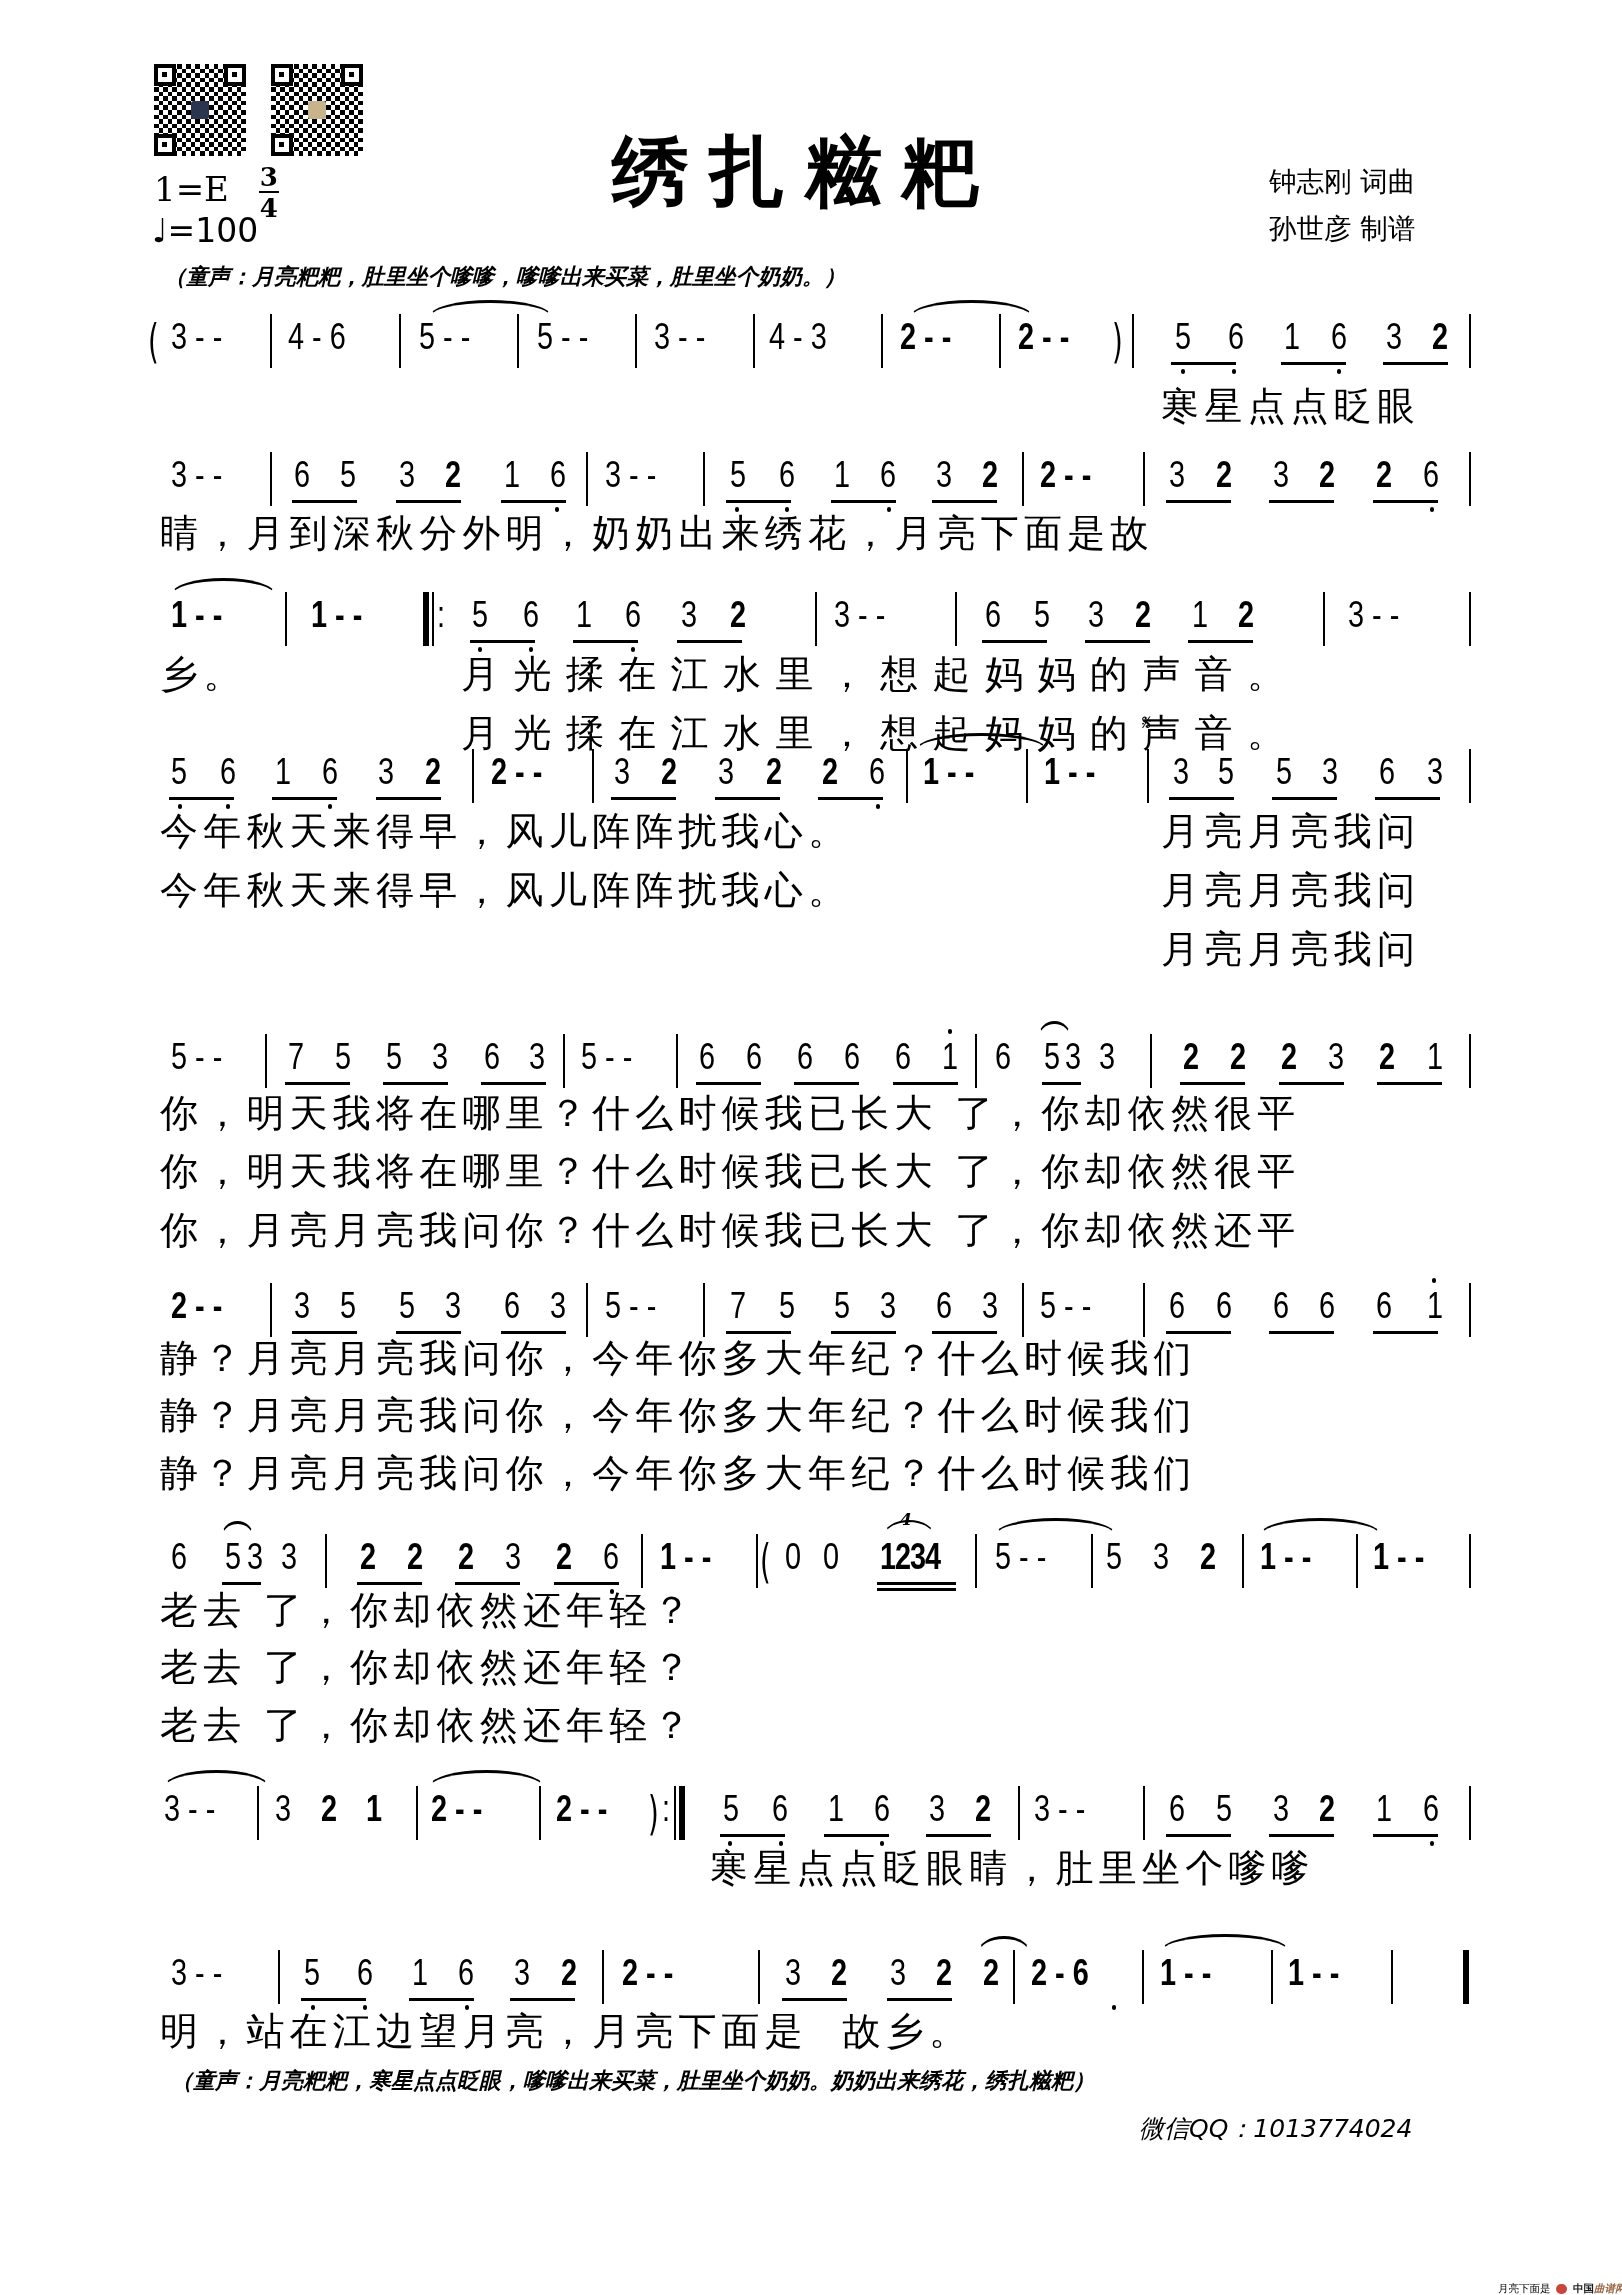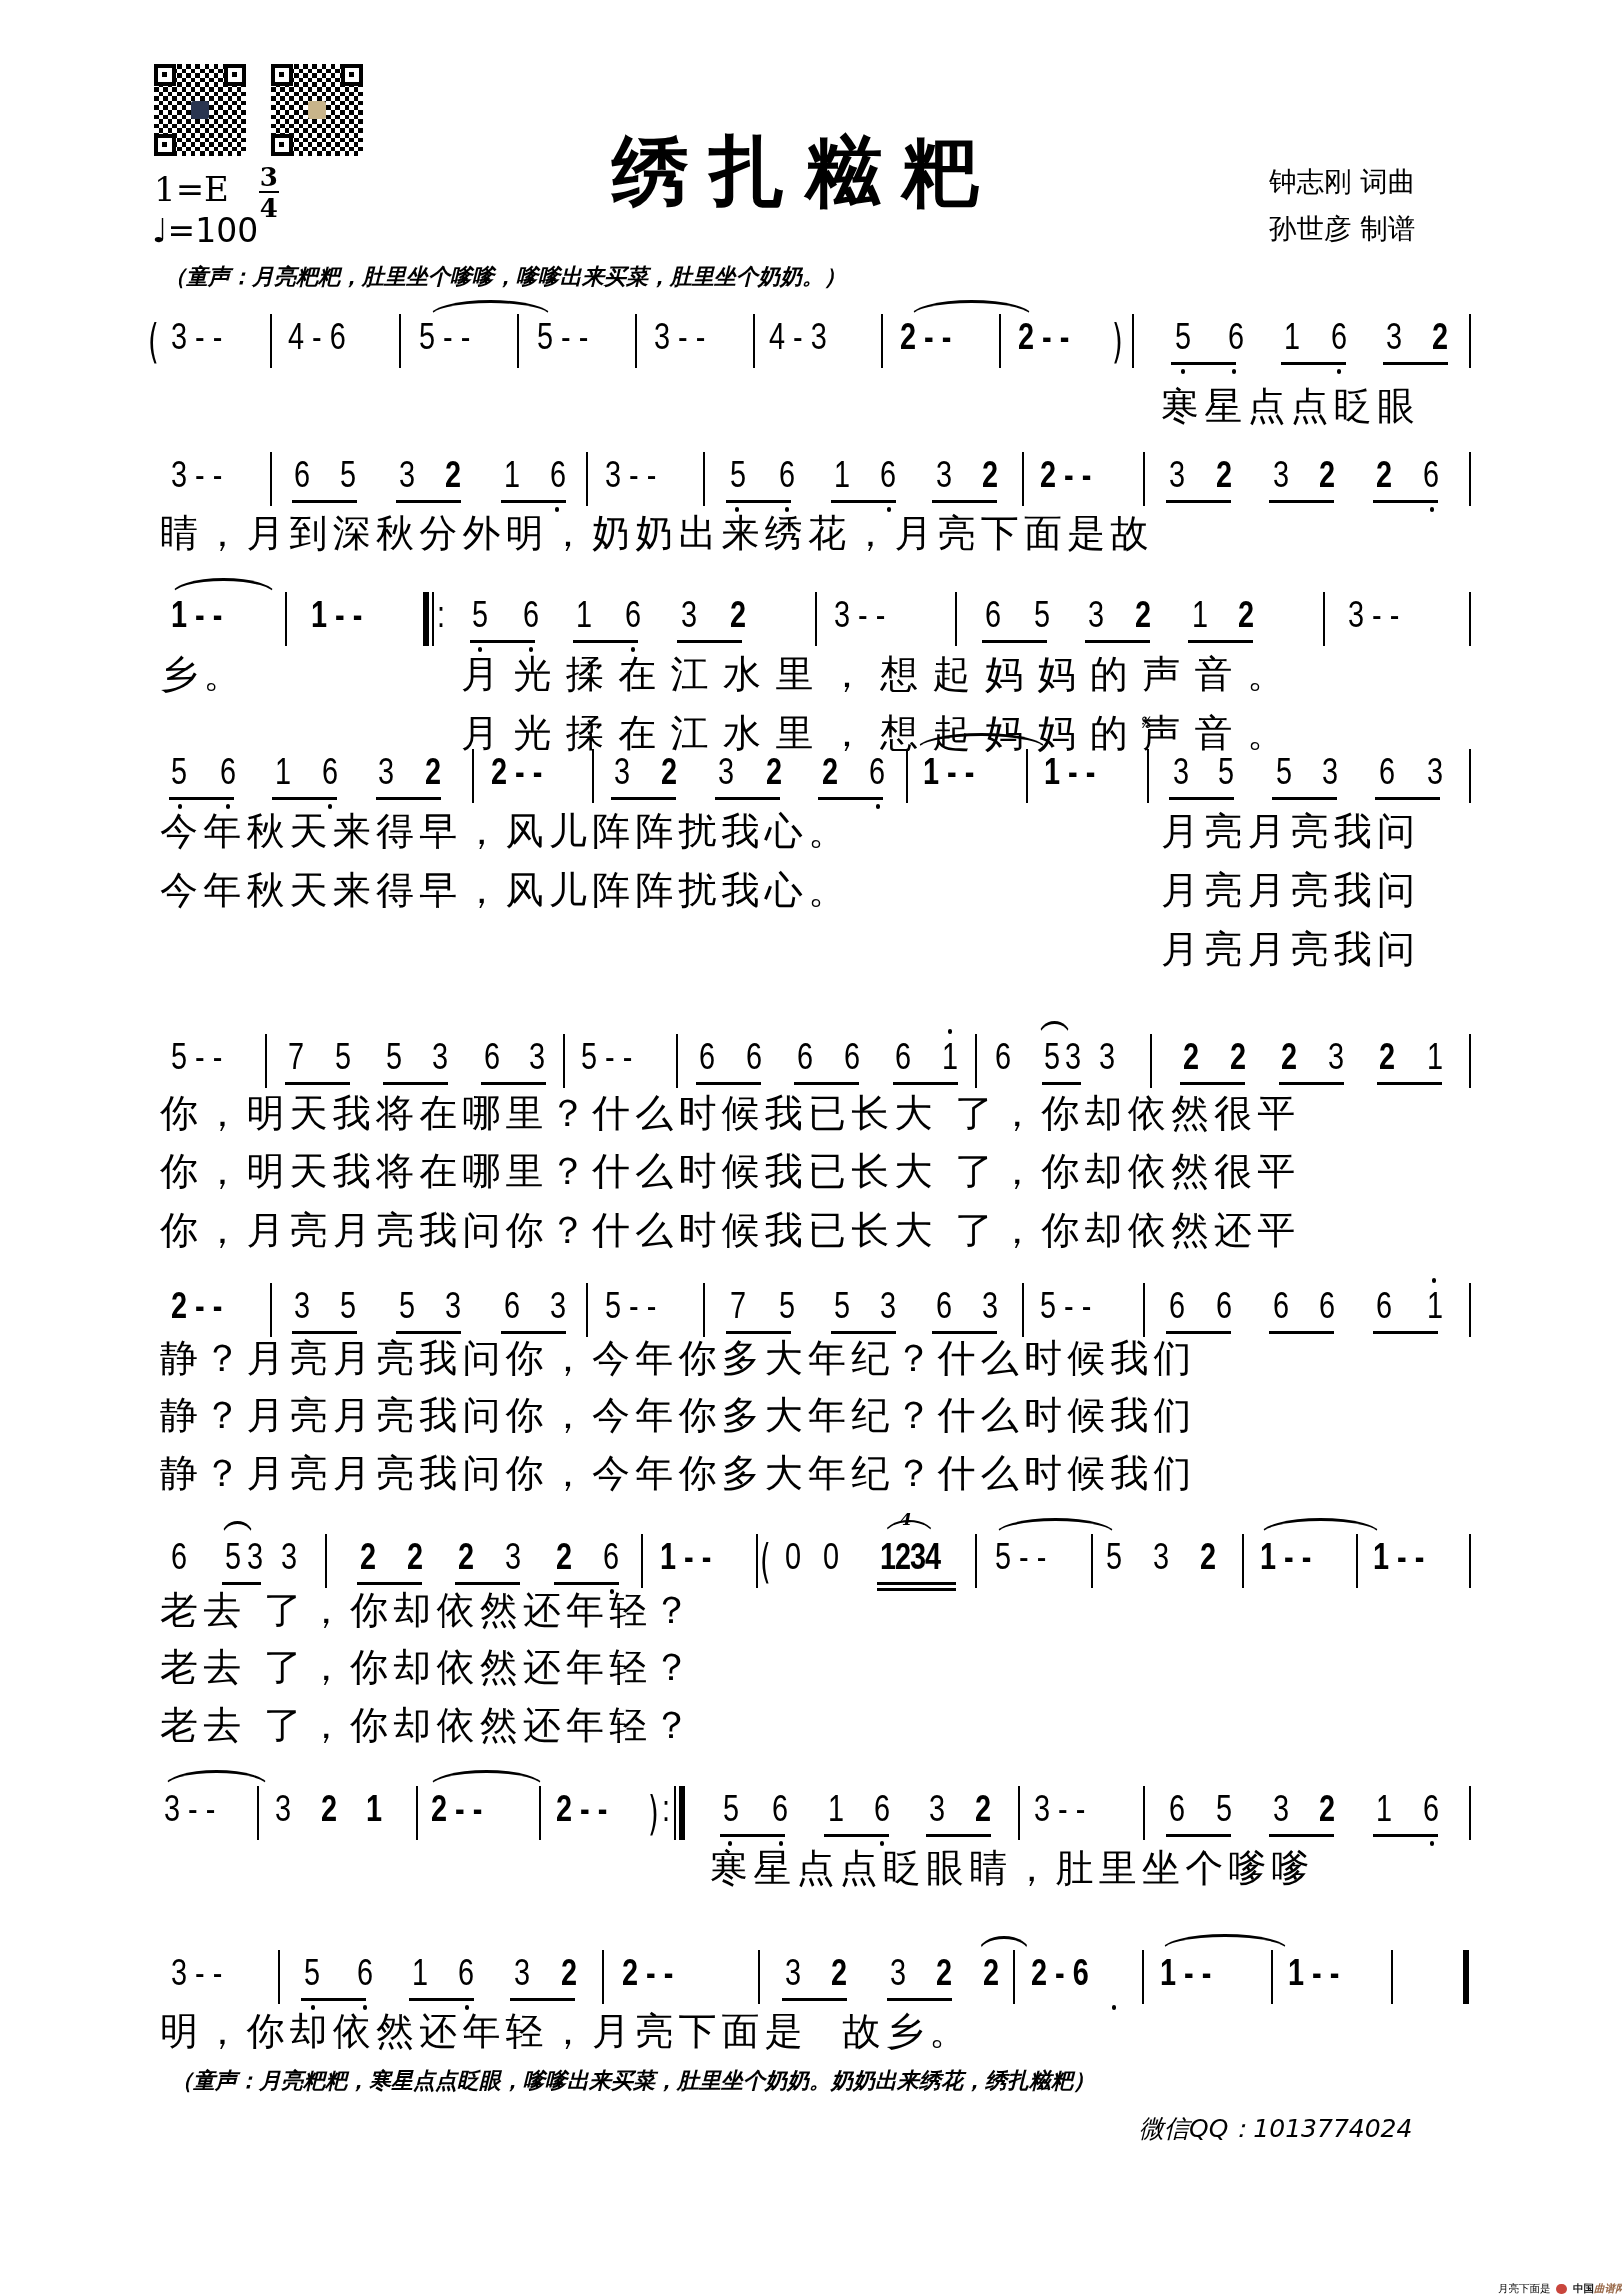--- a/index.html
+++ b/index.html
@@ -456,21 +456,21 @@
   <span class="n bold" style="left:1031px;">2 - 6</span>
   <div class="dot" style="left:1112px;top:55px;"></div>
   <div class="bar" style="left:1142px;top:0;"></div>
   <div class="tie" style="left:1161px;top:-15.7px;width:128px;"></div>
   <span class="n bold" style="left:1160px;">1 - -</span>
   <div class="bar" style="left:1271px;top:0;"></div>
   <span class="n bold" style="left:1288px;">1 - -</span>
   <div class="bar" style="left:1391px;top:0;"></div>
   <div class="bar thick" style="left:1463px;top:0;"></div>
 </div>
-<div class="lyric" style="left:160px;top:2008px;">明，你却依然还年轻，月亮下面是  故乡。</div>
+<div class="lyric" style="left:160px;top:2008px;">明，站在江边望月亮，月亮下面是  故乡。</div>
 
 <div class="abs footer-note" style="left:171px;top:2066px;">（童声：月亮粑粑，寒星点点眨眼，嗲嗲出来买菜，肚里坐个奶奶。奶奶出来绣花，绣扎糍粑）</div>
 <div class="abs contact" style="left:1139px;top:2112px;">微信QQ：1013774024</div>
 <div class="abs upload" style="left:1498px;top:2282px;white-space:nowrap;">
   <span>月亮下面是</span>
   <span class="brand-mark"></span>
   <span class="brand-cn">中国</span><span class="brand-site">曲谱网</span>
 </div>
 
 

